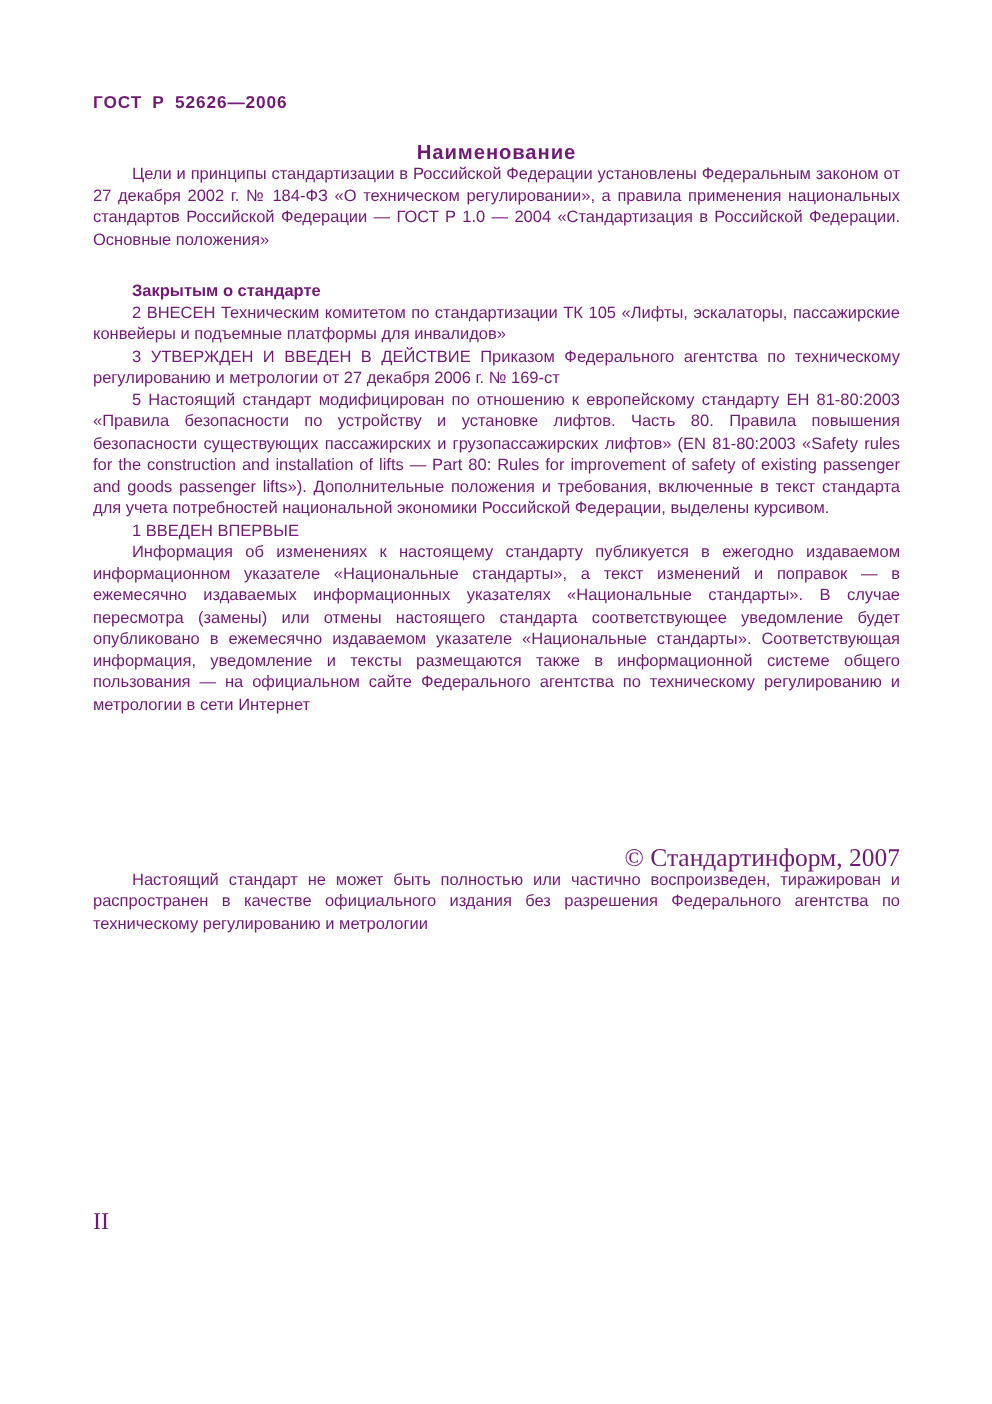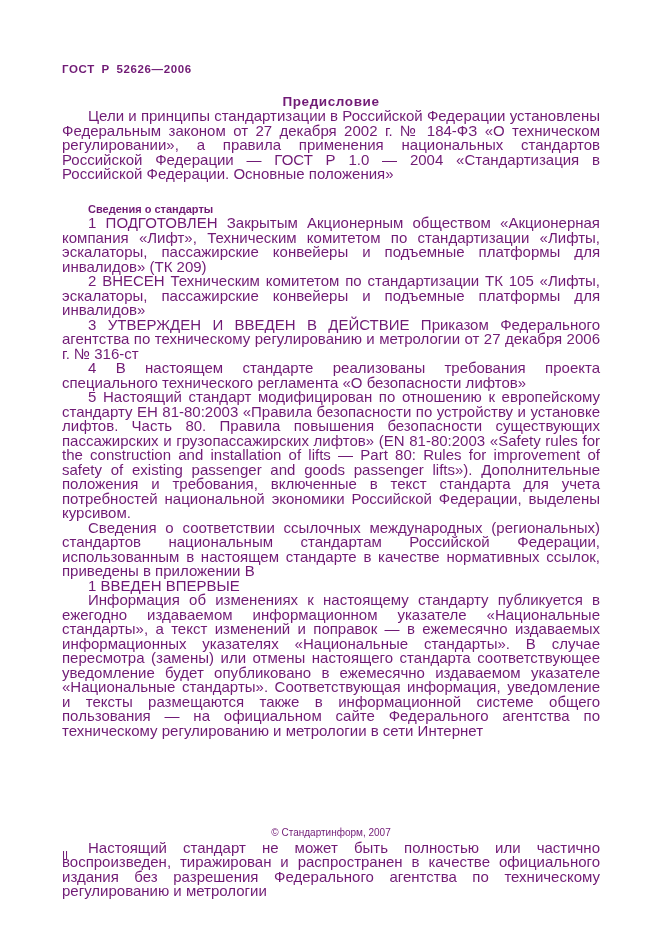--- a/index.html
+++ b/index.html
@@ -31,21 +31,21 @@
   }
   .page-title {
     margin-top: 19px;
     text-align: center;
     font-size: 13.5px;
     font-weight: bold;
     letter-spacing: 0.6px;
   }
   p.body-text {
     margin: 0;
-    font-size: 15px;
+    font-size: 11px;
     line-height: 14.5px;
     text-align: justify;
     text-indent: 26px;
   }
   .intro-paragraph { margin-top: 16px; }
   .section-heading {
     margin-top: 20px;
     margin-left: 26px;
     font-size: 11px;
     line-height: 14.5px;
@@ -53,60 +53,59 @@
   }
   .foreword-item { margin-top: 14px; }
   .item-continuation { margin-top: 0; }
   .introduced-line { margin-top: 21px; }
   .update-notice {
     margin-top: 13px;
   }
   .copyright-line {
     margin: 0;
     margin-top: 88px;
-    font-size: 10px;
+    font-size: 17px;
     line-height: 14.5px;
-    text-align: center;
+    text-align: right;
     text-indent: 0;
+    font-family: Liberation Serif, serif;
   }
   .restriction-paragraph { margin-top: 15px; }
   .page-number {
     position: absolute;
     left: 62px;
-    top: 848px;
-    font-size: 11px;
+    top: 808px;
+    font-size: 16px;
     line-height: 14px;
+    font-family: Liberation Serif, serif;
   }
 </style>
 </head>
 <body>
 
 <div class="page">
   <div class="content">
 
     <div class="doc-header">ГОСТ Р 52626—2006</div>
 
-    <div class="page-title">Предисловие</div>
+    <div class="page-title">Наименование</div>
 
     <p class="body-text intro-paragraph">Цели и принципы стандартизации в Российской Федерации установлены Федеральным законом от 27 декабря 2002 г. № 184-ФЗ «О техническом регулировании», а правила применения национальных стандартов Российской Федерации — ГОСТ Р 1.0 — 2004 «Стандартизация в Российской Федерации. Основные положения»</p>
 
-    <div class="section-heading">Сведения о стандарты</div>
+    <div class="section-heading">Закрытым о стандарте</div>
 
-    <p class="body-text foreword-item">1 ПОДГОТОВЛЕН Закрытым Акционерным обществом «Акционерная компания «Лифт», Техническим комитетом по стандартизации «Лифты, эскалаторы, пассажирские конвейеры и подъемные платформы для инвалидов» (ТК 209)</p>
 
     <p class="body-text foreword-item">2 ВНЕСЕН Техническим комитетом по стандартизации ТК 105 «Лифты, эскалаторы, пассажирские конвейеры и подъемные платформы для инвалидов»</p>
 
-    <p class="body-text foreword-item">3 УТВЕРЖДЕН И ВВЕДЕН В ДЕЙСТВИЕ Приказом Федерального агентства по техническому регулированию и метрологии от 27 декабря 2006 г. № 316-ст</p>
+    <p class="body-text foreword-item">3 УТВЕРЖДЕН И ВВЕДЕН В ДЕЙСТВИЕ Приказом Федерального агентства по техническому регулированию и метрологии от 27 декабря 2006 г. № 169-ст</p>
 
-    <p class="body-text foreword-item">4 В настоящем стандарте реализованы требования проекта специального технического регламента «О безопасности лифтов»</p>
 
     <p class="body-text foreword-item">5 Настоящий стандарт модифицирован по отношению к европейскому стандарту ЕН 81-80:2003 «Правила безопасности по устройству и установке лифтов. Часть 80. Правила повышения безопасности существующих пассажирских и грузопассажирских лифтов» (EN 81-80:2003 «Safety rules for the construction and installation of lifts — Part 80: Rules for improvement of safety of existing passenger and goods passenger lifts»). Дополнительные положения и требования, включенные в текст стандарта для учета потребностей национальной экономики Российской Федерации, выделены курсивом.</p>
 
 
-    <p class="body-text item-continuation">Сведения о соответствии ссылочных международных (региональных) стандартов национальным стандартам Российской Федерации, использованным в настоящем стандарте в качестве нормативных ссылок, приведены в приложении В</p>
 
     <p class="body-text introduced-line">1 ВВЕДЕН ВПЕРВЫЕ</p>
 
     <p class="body-text update-notice">Информация об изменениях к настоящему стандарту публикуется в ежегодно издаваемом информационном указателе «Национальные стандарты», а текст изменений и поправок — в ежемесячно издаваемых информационных указателях «Национальные стандарты». В случае пересмотра (замены) или отмены настоящего стандарта соответствующее уведомление будет опубликовано в ежемесячно издаваемом указателе «Национальные стандарты». Соответствующая информация, уведомление и тексты размещаются также в информационной системе общего пользования — на официальном сайте Федерального агентства по техническому регулированию и метрологии в сети Интернет</p>
 
     <p class="copyright-line">© Стандартинформ, 2007</p>
 
     <p class="body-text restriction-paragraph">Настоящий стандарт не может быть полностью или частично воспроизведен, тиражирован и распространен в качестве официального издания без разрешения Федерального агентства по техническому регулированию и метрологии</p>
 
   </div>

